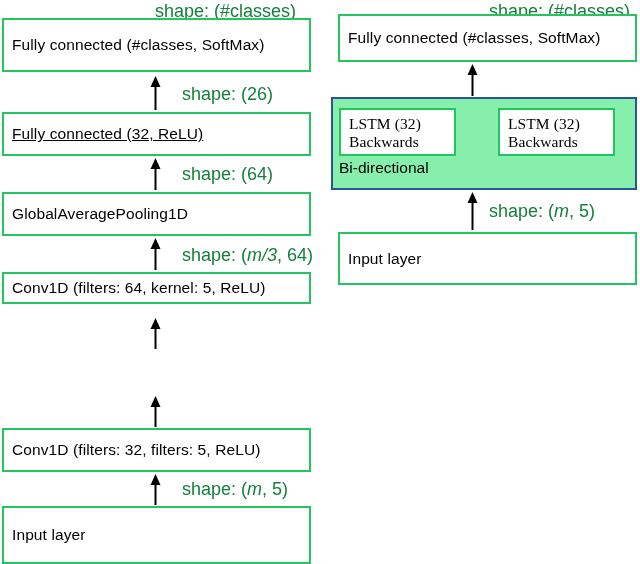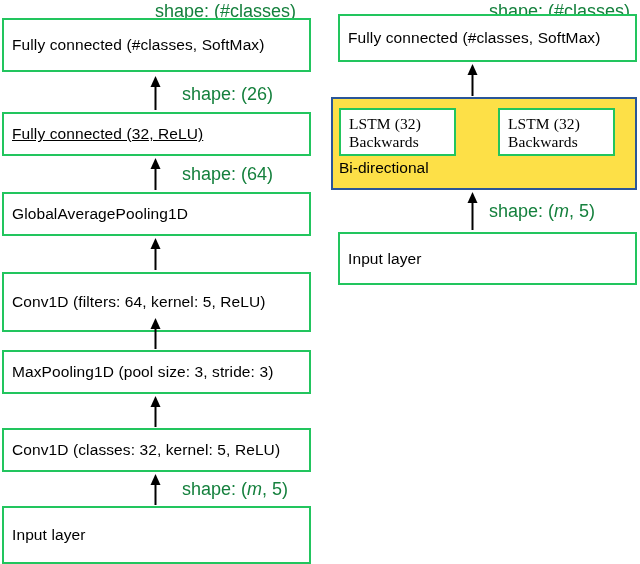--- a/index.html
+++ b/index.html
@@ -38,21 +38,21 @@
     align-items: flex-start;
     font-family: Liberation Serif, serif;
   }
   .box.multiline > .box-label {
     padding-top: 5px;
   }
   .group-box {
     position: absolute;
     box-sizing: border-box;
     border: 2px solid #2a5699;
-    background: #fde047;
+    background: #86efac;
   }
   .group-title {
     position: absolute;
     font-size: 15.5px;
     white-space: nowrap;
   }
   .edge-label {
     position: absolute;
     font-size: 18px;
     white-space: nowrap;
@@ -108,45 +108,45 @@
   <div class="box" style="left:2px; top:192px; width:309px; height:44px;">
     <span class="box-label">GlobalAveragePooling1D</span>
   </div>
 
   <div class="arrow" style="left:149px; top:238px; height:32px;">
     <svg width="13" height="32" viewBox="0 0 13 32">
       <line x1="6.5" y1="32" x2="6.5" y2="9" stroke="#000" stroke-width="2"></line>
       <polygon points="6.5,0 1.5,11 11.5,11" fill="#000"></polygon>
     </svg>
   </div>
-
-  <div class="box" style="left:2px; top:272px; width:309px; height:60px;">
+  <div class="edge-label" style="left:182px; top:245px;">
+    <span>shape: (</span><i>m/3</i><span>, 64)</span>
+  </div>
+
+  <div class="box" style="left:2px; top:272px; width:309px; height:32px;">
     <span class="box-label">Conv1D (filters: 64, kernel: 5, ReLU)</span>
   </div>
 
   <div class="arrow" style="left:149px; top:318px; height:31px;">
     <svg width="13" height="31" viewBox="0 0 13 31">
       <line x1="6.5" y1="31" x2="6.5" y2="9" stroke="#000" stroke-width="2"></line>
       <polygon points="6.5,0 1.5,11 11.5,11" fill="#000"></polygon>
     </svg>
   </div>
 
-  <div class="box" style="left:2px; top:350px; width:309px; height:44px;">
-    <span class="box-label">MaxPooling1D (pool size: 3, stride: 3)</span>
-  </div>
 
   <div class="arrow" style="left:149px; top:396px; height:31px;">
     <svg width="13" height="31" viewBox="0 0 13 31">
       <line x1="6.5" y1="31" x2="6.5" y2="9" stroke="#000" stroke-width="2"></line>
       <polygon points="6.5,0 1.5,11 11.5,11" fill="#000"></polygon>
     </svg>
   </div>
 
   <div class="box" style="left:2px; top:428px; width:309px; height:44px;">
-    <span class="box-label">Conv1D (classes: 32, kernel: 5, ReLU)</span>
+    <span class="box-label">Conv1D (filters: 32, filters: 5, ReLU)</span>
   </div>
 
   <div class="arrow" style="left:149px; top:474px; height:31px;">
     <svg width="13" height="31" viewBox="0 0 13 31">
       <line x1="6.5" y1="31" x2="6.5" y2="9" stroke="#000" stroke-width="2"></line>
       <polygon points="6.5,0 1.5,11 11.5,11" fill="#000"></polygon>
     </svg>
   </div>
   <div class="edge-label" style="left:182px; top:479px;">
     <span>shape: (</span><i>m</i><span>, 5)</span>

